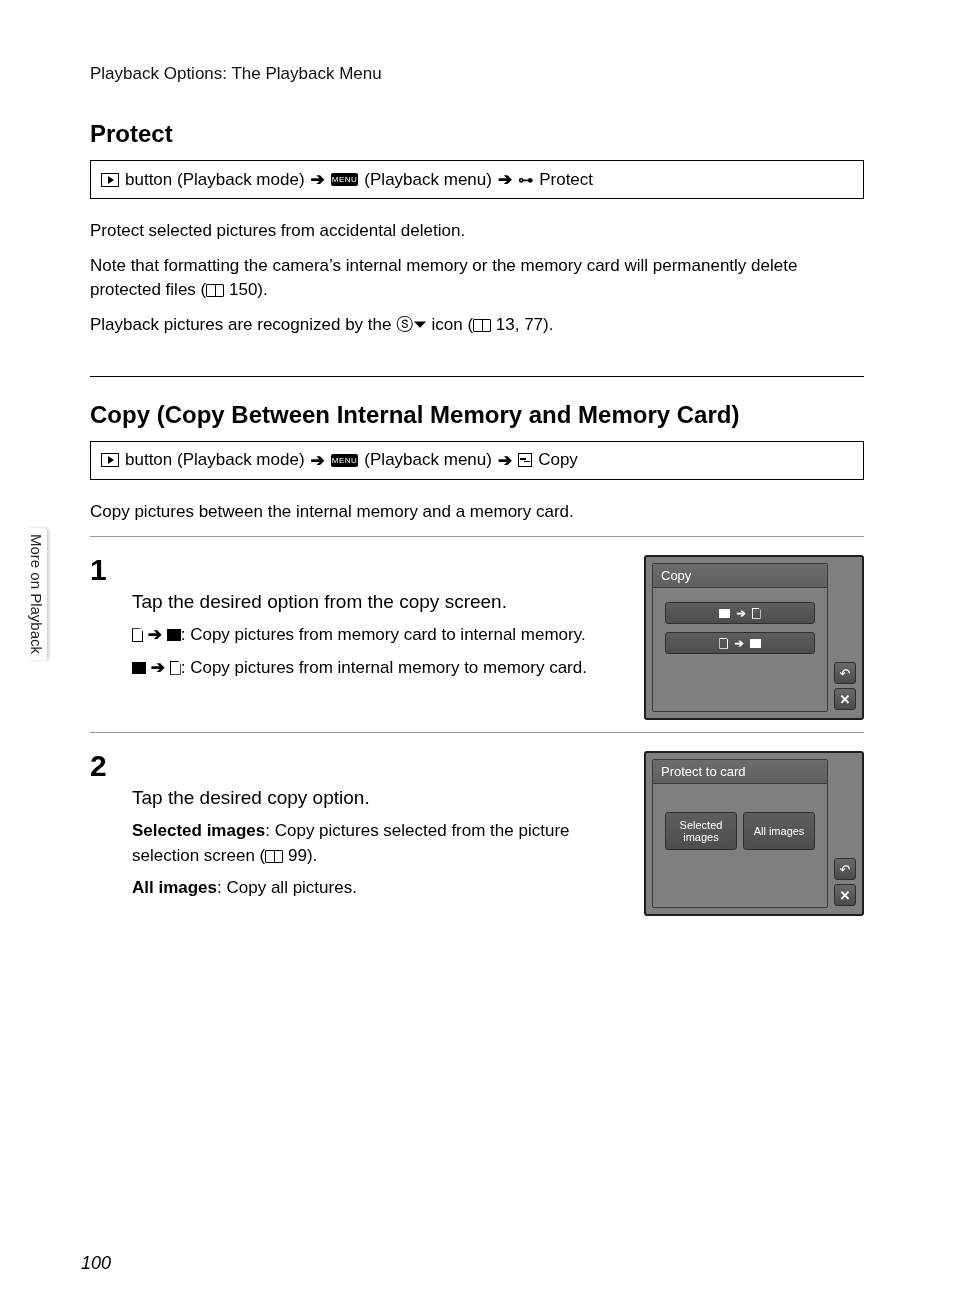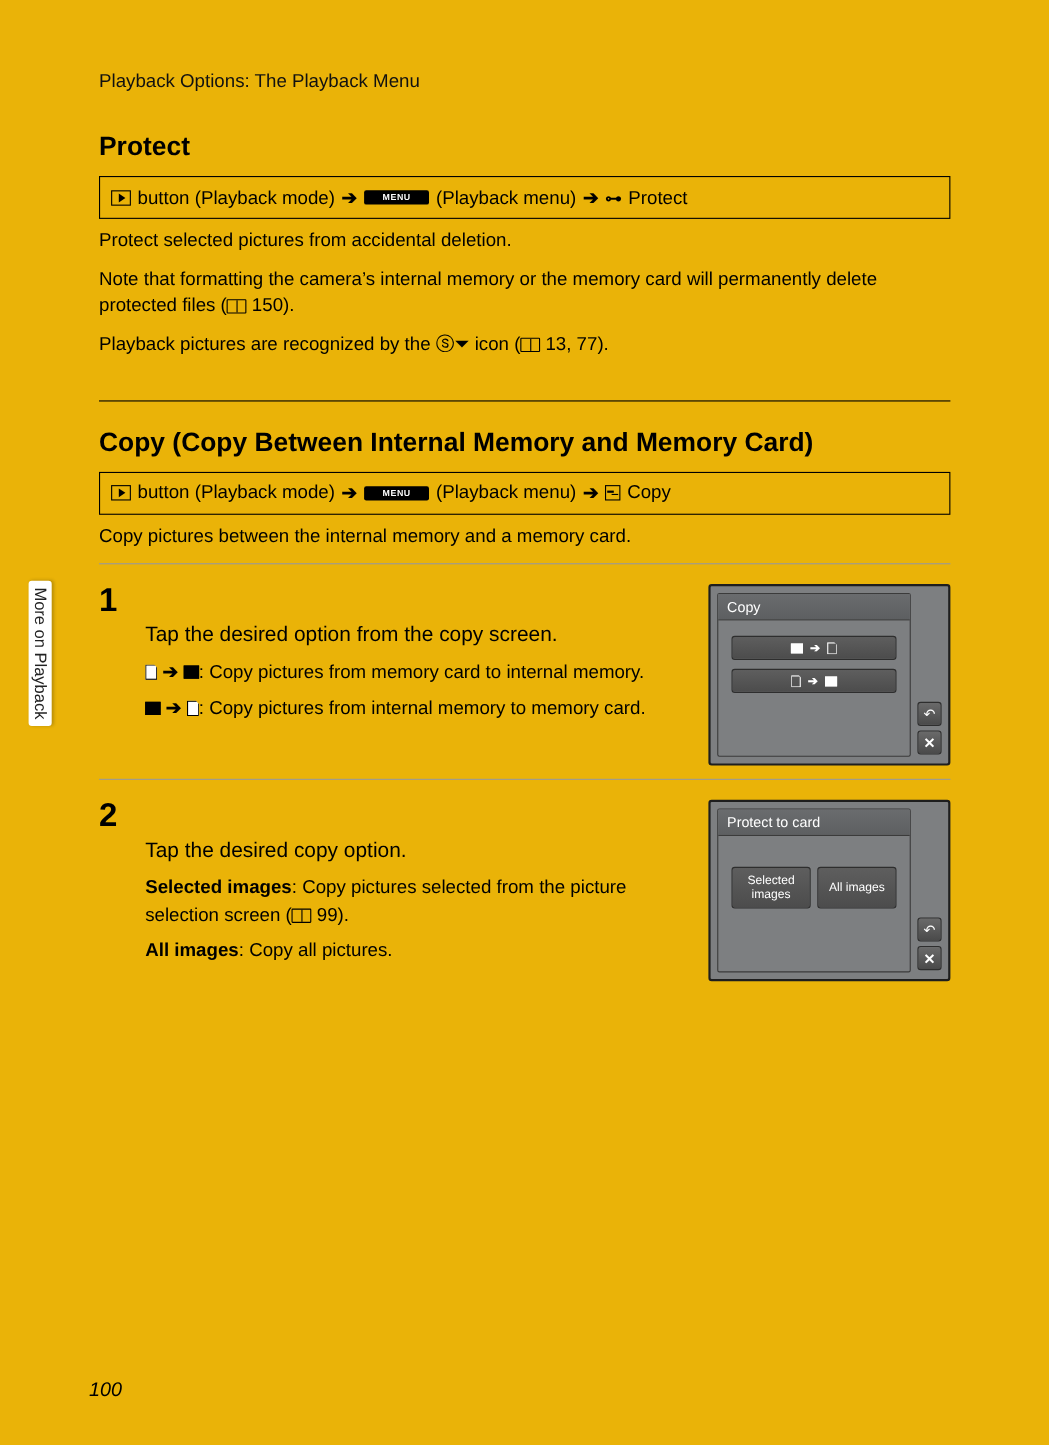--- a/index.html
+++ b/index.html
@@ -1,20 +1,20 @@
 <!DOCTYPE html>
 <html><head>
 <meta charset="utf-8">
 <style>
   * { box-sizing: border-box; margin: 0; padding: 0; }
   body { background: #dedede; font-family: "Segoe UI", "Helvetica Neue", Arial, sans-serif; font-size: 17px; color: #000; }
-  .page { background: #eab308; width: 954px; min-height: 1314px; margin: 0 auto; padding: 64px 90px 40px 90px; position: relative; }
+  .page { background: #ffffff; width: 954px; min-height: 1314px; margin: 0 auto; padding: 64px 90px 40px 90px; position: relative; }
   .running-head { font-size: 17px; color: #111; margin-bottom: 36px; }
   h2 { font-size: 24px; font-weight: 700; margin-bottom: 12px; }
-  .nav-box { border: 1px solid #000; padding: 8px 10px; margin-bottom: 8px; font-size: 17px; display: flex; align-items: center; flex-wrap: wrap; gap: 6px; text-align: center; }
+  .nav-box { border: 1px solid #000; padding: 8px 10px; margin-bottom: 20px; font-size: 17px; display: flex; align-items: center; flex-wrap: wrap; gap: 6px; text-align: center; }
   p.body { margin-bottom: 10px; line-height: 1.45; }
   .inline-icon { display: inline-flex; align-items: center; justify-content: center; vertical-align: -3px; }
   .arrow-right { font-weight: 700; }
   .section-sep { border: none; border-top: 1px solid #000; margin: 38px 0 24px 0; }
   .step-sep { border: none; border-top: 1px solid #999; margin: 12px 0 18px 0; }
   .step-row { display: flex; gap: 14px; margin-bottom: 6px; }
   .step-num { font-size: 30px; font-weight: 700; width: 28px; flex-shrink: 0; line-height: 1; }
   .step-body { flex: 1; padding-right: 12px; margin-top: 36px; }
   .step-title { font-size: 19px; margin-bottom: 10px; }
   .step-text { font-size: 17px; line-height: 1.45; margin-bottom: 8px; }
@@ -28,21 +28,21 @@
   .lcd-body { padding: 14px 12px; display: flex; flex-direction: column; gap: 8px; align-items: center; }
   .pill { background: linear-gradient(#5e5e5e,#4c4c4c); border: 1px solid #2e2e2e; border-radius: 3px; width: 100%; height: 22px; display: flex; align-items: center; justify-content: center; gap: 6px; font-size: 12px; }
   .btn-row { display: flex; gap: 6px; width: 100%; }
   .tile { background: linear-gradient(#5e5e5e,#4c4c4c); border: 1px solid #2e2e2e; border-radius: 3px; flex: 1; height: 38px; display: flex; align-items: center; justify-content: center; text-align: center; font-size: 11px; line-height: 1.1; padding: 0 4px; }
   .side-btn { position: absolute; right: 6px; width: 22px; height: 22px; background: linear-gradient(#6a6a6a,#4a4a4a); border: 1px solid #2e2e2e; border-radius: 3px; display: flex; align-items: center; justify-content: center; }
   .side-btn.undo { bottom: 34px; }
   .side-btn.close { bottom: 8px; }
   
   .ico-play { border: 1.5px solid #000; width: 18px; height: 14px; display: inline-flex; align-items: center; justify-content: center; }
   .ico-play::before { content: ""; border-left: 6px solid #000; border-top: 4px solid transparent; border-bottom: 4px solid transparent; margin-left: 2px; }
-  .ico-menu { background: #000; color: #fff; font-size: 8px; font-weight: 700; padding: 2px 17px; border-radius: 2px; letter-spacing: 0.5px; }
+  .ico-menu { background: #000; color: #fff; font-size: 8px; font-weight: 400; padding: 2px 1px; border-radius: 2px; letter-spacing: 0.5px; }
   .ico-key { font-weight: 700; font-size: 15px; }
   .ico-book { border: 1.5px solid #000; width: 18px; height: 13px; border-radius: 1px; position: relative; display: inline-block; vertical-align: -2px; }
   .ico-book::before { content: ""; position: absolute; left: 50%; top: 0; bottom: 0; width: 1px; background: #000; }
   .ico-chip { border: 1.5px solid #000; width: 14px; height: 12px; display: inline-block; position: relative; vertical-align: -1px; background:#000; }
   .ico-sd { border: 1.5px solid #000; width: 11px; height: 14px; display: inline-block; position: relative; vertical-align: -2px; background:#fff; clip-path: polygon(0 0, 75% 0, 100% 22%, 100% 100%, 0 100%); }
   .ico-copybracket { border: 1.5px solid #000; width: 14px; height: 14px; display: inline-block; position: relative; vertical-align: -2px; }
   .ico-copybracket::before, .ico-copybracket::after { content:""; position:absolute; background:#000; }
   .ico-copybracket::before { width:6px; height:1.5px; left:1px; top:4px; }
   .ico-copybracket::after { width:6px; height:1.5px; right:1px; bottom:4px; }
   .w-chip { border: 1px solid #fff; width: 11px; height: 9px; display: inline-block; background:#fff; }

